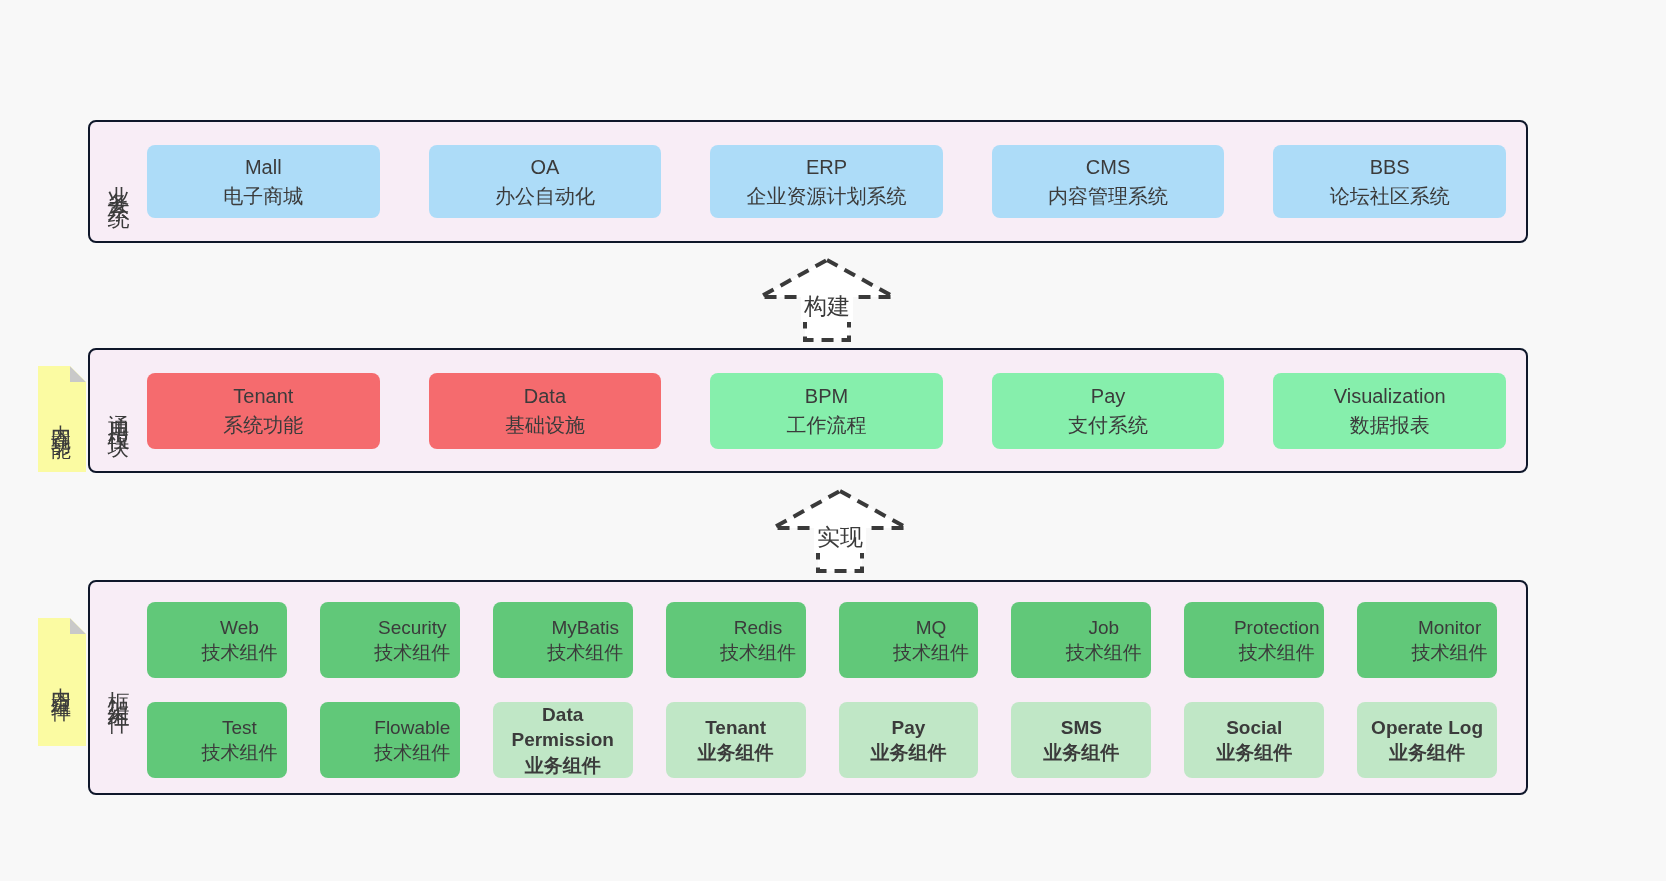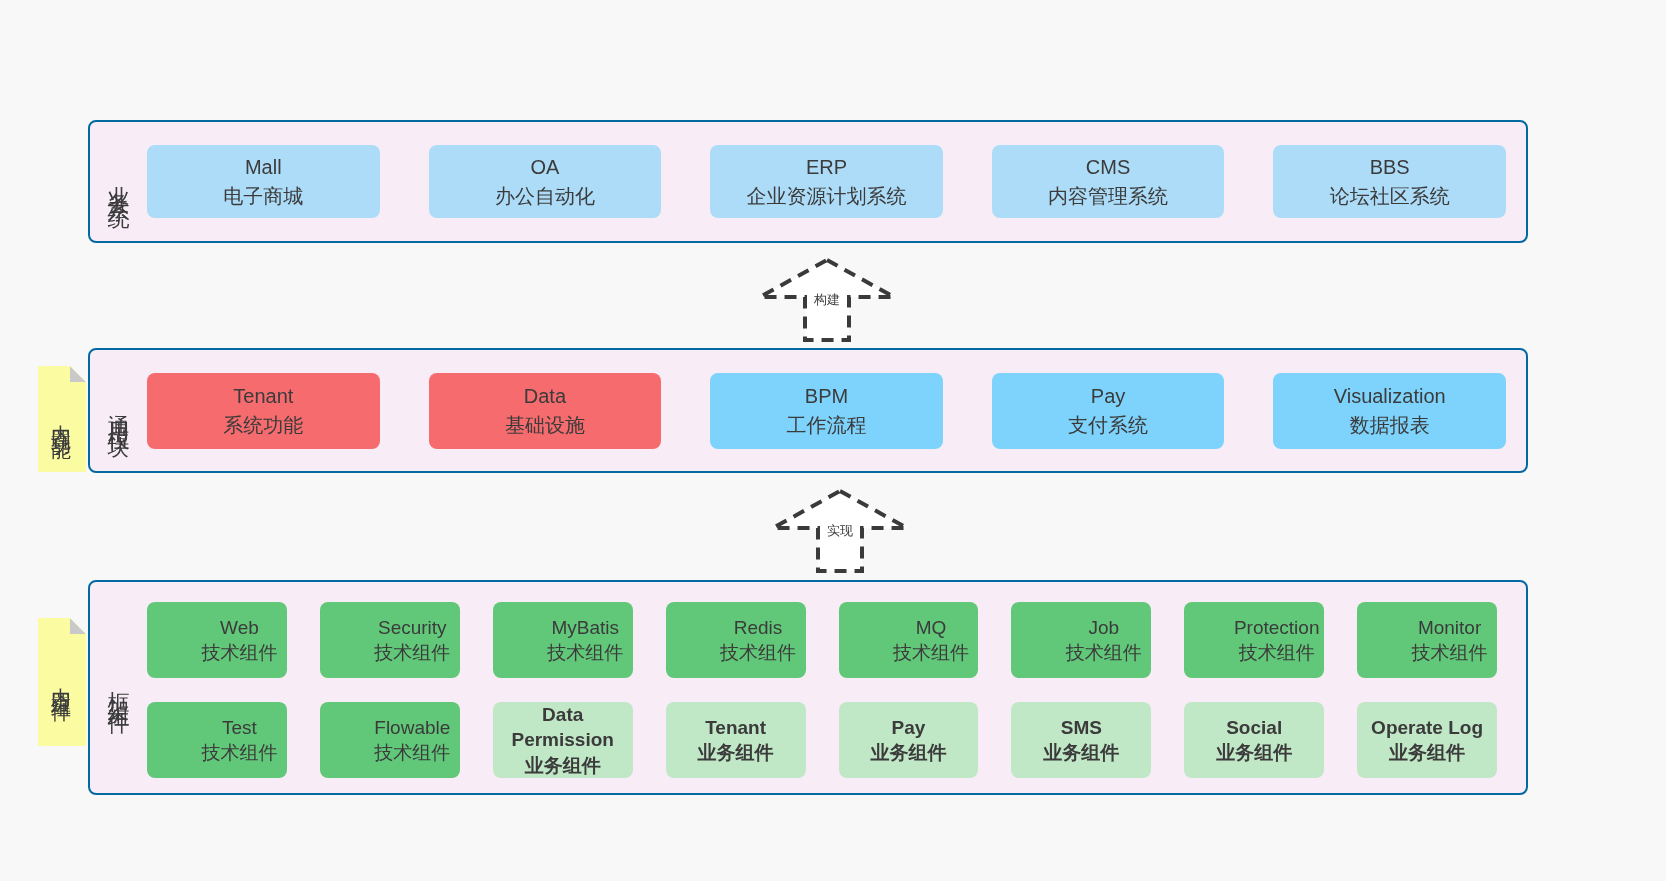--- a/index.html
+++ b/index.html
@@ -4,21 +4,21 @@
 <style>
   html,body{margin:0;padding:0;}
   body{
     width:1666px;height:881px;position:relative;overflow:hidden;
     background:#f8f8f8;
     font-family:"Liberation Sans","DejaVu Sans",sans-serif;
     color:#3b3b3b;
   }
   .panel{
     position:absolute;left:88px;width:1440px;
-    background:#f8edf6;border:2px solid #0369a1;border-radius:8px;
+    background:#f8edf6;border:2px solid #0f172a;border-radius:8px;
     display:flex;box-sizing:border-box;
   }
   .panel-business{top:120px;height:123px;}
   .panel-modules{top:348px;height:125px;}
   .panel-framework{top:580px;height:215px;}
   .side-label{
     width:57px;display:flex;align-items:center;justify-content:center;
     flex:none;
   }
   .side-label span{
@@ -30,21 +30,21 @@
     padding:0 20px 0 0;
   }
   .box{
     flex:1;height:73px;border-radius:8px;
     display:flex;flex-direction:column;align-items:center;justify-content:center;
     text-align:center;font-size:20px;line-height:1.45;
   }
   .panel-modules .box{height:76px;}
   .box.blue{background:#addcf8;}
   .box.red{background:#f56b6e;}
-  .box.pink{background:#7dd3fc;}
+  .box.pink{background:#86efac;}
   .box.green-dark{background:#61c879;padding-left:45px;}
   .box.green-light{background:#c0e7c6;font-weight:bold;}
   .grid-boxes{
     flex:1;display:grid;grid-template-columns:repeat(8,1fr);
     column-gap:33px;row-gap:24px;
     padding:20px 29px 19px 0;box-sizing:border-box;
   }
   .grid-boxes .box{height:76px;flex:none;font-size:19px;line-height:1.32;}
   .sticky{
     position:absolute;left:38px;width:48px;background:#fbfba2;
@@ -60,21 +60,21 @@
   .sticky span{
     writing-mode:vertical-rl;text-orientation:upright;
     font-size:20px;letter-spacing:5px;color:#3b3b3b;
   }
   .arrow{position:absolute;width:140px;height:86px;}
   .arrow-build{left:757px;top:257px;}
   .arrow-implement{left:770px;top:488px;}
   .arrow svg{display:block;width:140px;height:86px;}
   .arrow-label{
     position:absolute;left:50%;top:34px;transform:translateX(-50%);
-    background:#ffffff;padding:0 3px;font-size:13px;white-space:nowrap;
+    background:#ffffff;padding:0 3px;font-size:23px;white-space:nowrap;
   }
 </style>
 </head>
 <body>
 
 <section class="panel panel-business">
   <div class="side-label">
     <span>业务系统</span>
   </div>
   <div class="boxes">

